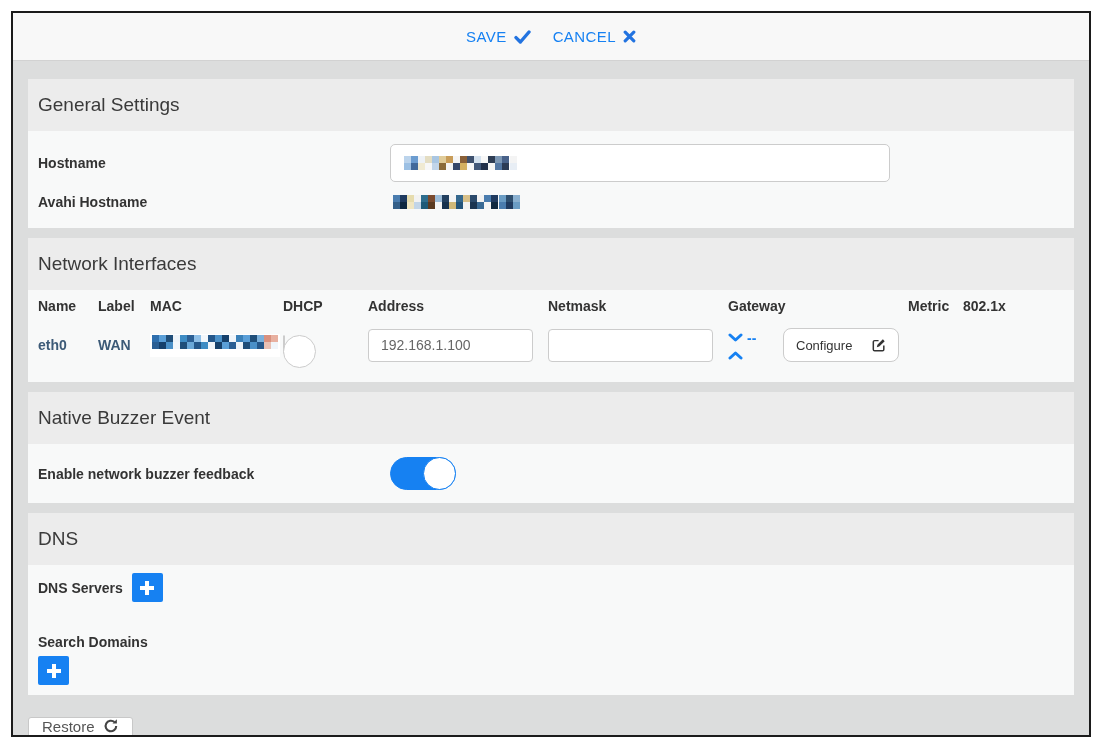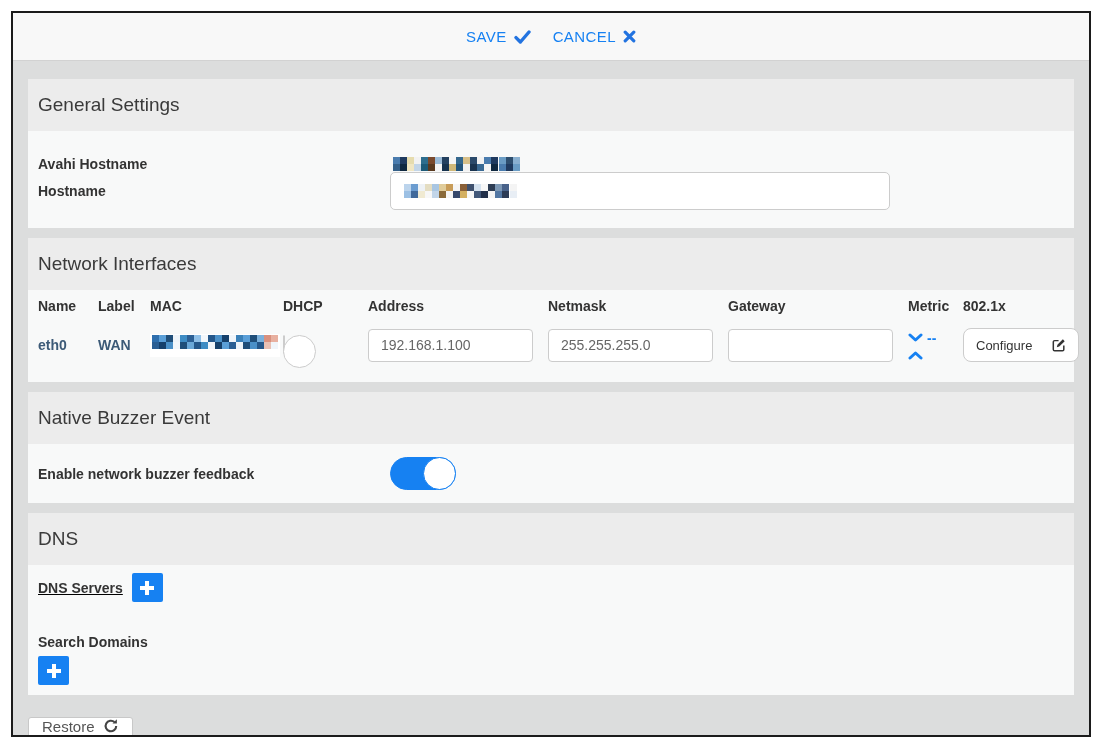--- a/index.html
+++ b/index.html
@@ -83,21 +83,21 @@
   .switch { width:66px; height:33px; border-radius:17px; position:relative; cursor:pointer; }
   .switch .knob { position:absolute; top:-1px; width:33px; height:33px; border-radius:50%; background:#fff; }
   .switch.off { background:#fff; border:1px solid #ccc; }
   .switch.off .knob { left:-1px; border:1px solid #ccc; }
   .switch.on { background:var(--accent); border:1px solid var(--accent); }
   .switch.on .knob { right:-1px; border:1px solid var(--accent); }
   
   .bz-body { padding:13px 10px; }
   
   .dns-body { padding:8px 10px 10px 10px; }
-  .dns-row1 { display:flex; align-items:center; gap:9px;text-decoration:underline; }
+  .dns-row1 { display:flex; align-items:center; gap:9px; }
   .add-btn { width:31px; height:29px; background:var(--accent); border:none; border-radius:2px;
     display:inline-flex; align-items:center; justify-content:center; cursor:pointer; }
   .sd-label { margin-top:32px; }
   .sd-btn { margin-top:6px; }
   
   .footer { flex:0 0 57px; padding:12px 15px; }
   .restore-btn { height:36px; padding:0 13px; background:#fff; border:1px solid #c8c8c8; border-radius:3px;
     display:inline-flex; align-items:flex-start; gap:8px; font-size:15px; color:#555; cursor:pointer;
     font-family:"Liberation Sans",sans-serif; }
 </style>
@@ -119,33 +119,33 @@
         <path d="M2.2 2.2 L10.8 10.8 M10.8 2.2 L2.2 10.8" stroke="#2273e0" stroke-width="3.2" stroke-linecap="round"></path>
       </svg>
     </div>
   </div>
 
   <div class="main">
 
     <div class="section">
       <div class="sec-head">General Settings</div>
       <div class="sec-body gs-body">
-        <div class="form-row avahi-row">
-          <div class="lbl lbl-col">Avahi Hostname</div>
-          <span class="mosaic mz-avahi avahi-val">
-              <i></i>
-            </span>
-        </div>
         <div class="form-row">
           <div class="lbl lbl-col">Hostname</div>
           <div class="input-like">
             <span class="mosaic mz-host">
                 <i></i>
               </span>
           </div>
+        </div>
+        <div class="form-row avahi-row">
+          <div class="lbl lbl-col">Avahi Hostname</div>
+          <span class="mosaic mz-avahi avahi-val">
+              <i></i>
+            </span>
         </div>
       </div>
     </div>
 
     <div class="section">
       <div class="sec-head">Network Interfaces</div>
       <div class="sec-body ni-body">
         <div class="cols">
           <span class="lbl c-name">Name</span>
           <span class="lbl c-label">Label</span>
@@ -162,23 +162,20 @@
           <span class="if-txt c-label">WAN</span>
           <span class="c-mac">
             <span class="mac-wrap"><span class="mosaic mz-mac"><i></i></span></span>
           </span>
           <span class="c-dhcp">
             <span class="switch off"><span class="knob"></span></span>
           </span>
           <span class="c-addr">
             <input class="tbl-input" type="text" value="192.168.1.100" style="">
           </span>
-          <span class="c-net">
-            <input class="tbl-input" type="text" value="255.255.255.0" style="">
-          </span>
           <span class="c-gw">
             <input class="tbl-input" type="text" value="" style="">
           </span>
           <span class="c-metric">
             <span class="metric-widget">
               <span class="metric-top">
                 <svg class="chev" width="15" height="9" viewBox="0 0 15 9">
                   <polyline points="2,2 7.5,7 13,2" fill="none" stroke="#1681f2" stroke-width="3" stroke-linecap="round" stroke-linejoin="round"></polyline>
                 </svg>
                 <span class="metric-val">--</span>

